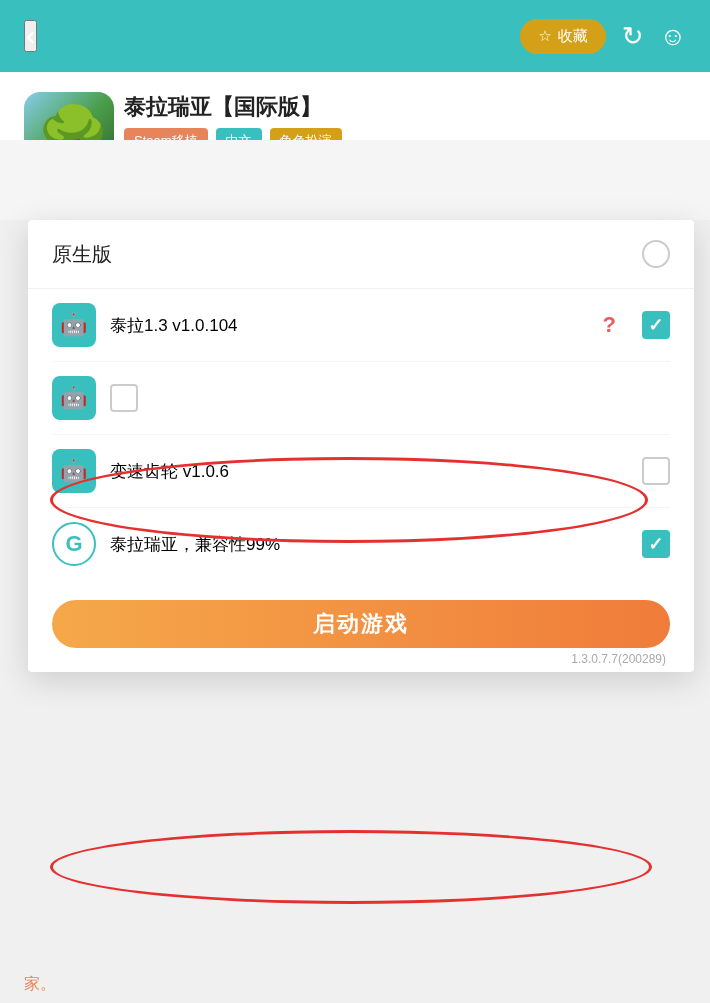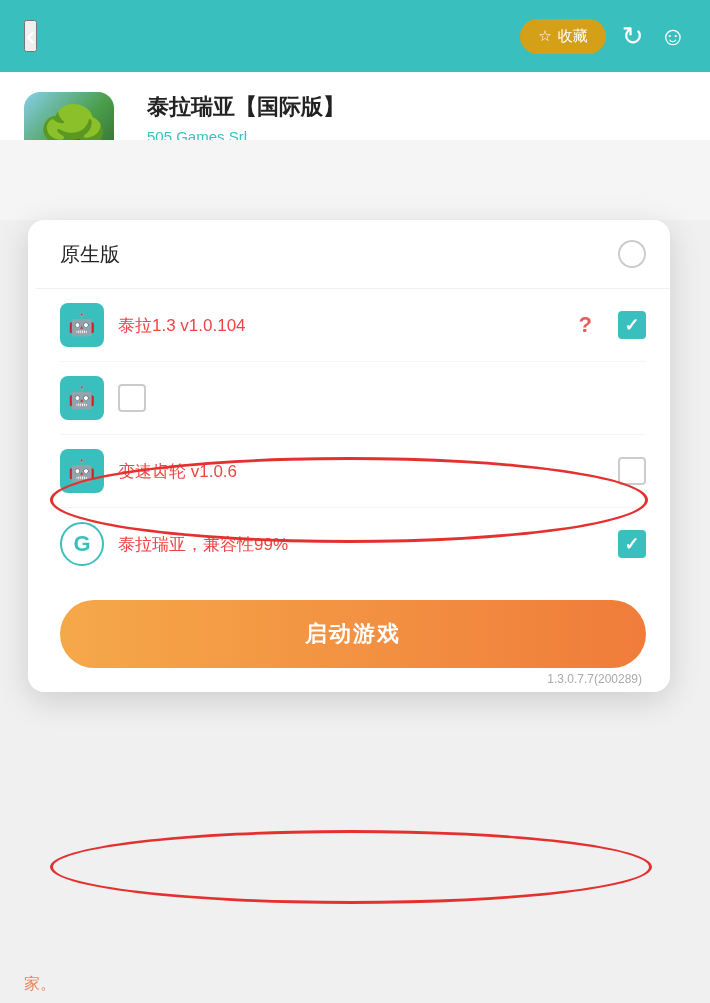--- a/index.html
+++ b/index.html
@@ -53,21 +53,21 @@
       background: none;
       border: none;
     }
 
     
     .app-info-section {
       background: white;
       padding: 20px 24px 18px 24px;
       display: flex;
       align-items: flex-start;
-      gap: 33px;
+      gap: 10px;
     }
     .app-icon-img {
       width: 90px;
       height: 90px;
       border-radius: 16px;
       background: linear-gradient(135deg, #87CEEB 0%, #4a9e4a 50%, #2d5a2d 100%);
       flex-shrink: 0;
       overflow: hidden;
       position: relative;
     }
@@ -106,24 +106,24 @@
     }
     .tag-steam { background: #E8845A; }
     .tag-chinese { background: #3ABFBF; }
     .tag-genre { background: #D4A017; }
 
     
     .modal-card {
       position: absolute;
       top: 220px;
       left: 28px;
-      right: 40px;
+      right: 16px;
       background: white;
-      border-radius: 16px;
-      padding: 0 0 24px 8px;
+      border-radius: 4px;
+      padding: 0 0 24px 0;
       z-index: 20;
       box-shadow: 0 8px 32px rgba(0,0,0,0.15);
     }
 
     
     .option-row {
       display: flex;
       align-items: center;
       justify-content: space-between;
       padding: 20px 24px;
@@ -180,21 +180,21 @@
       justify-content: center;
       flex-shrink: 0;
     }
     .sub-icon-inner {
       color: white;
       font-size: 22px;
     }
     .sub-label {
       flex: 1;
       font-size: 17px;
-      color: #ef4444;
+      color: #000000;
     }
     .question-mark {
       color: #E85C5C;
       font-size: 22px;
       font-weight: bold;
       margin-right: 12px;
     }
 
     
     .checkbox {
@@ -246,21 +246,21 @@
       font-weight: bold;
     }
 
     
     .launch-btn {
       margin: 20px 24px 0 24px;
       background: linear-gradient(90deg, #F5A84A, #F07C3A);
       color: white;
       border: none;
       border-radius: 36px;
-      height: 68px;
+      height: 48px;
       width: calc(100% - 48px);
       font-size: 22px;
       font-weight: bold;
       cursor: pointer;
       letter-spacing: 2px;
     }
 
     
     .version-text {
       position: absolute;
@@ -296,21 +296,20 @@
     </button>
     <button class="header-icon-btn">↻</button>
     <button class="header-icon-btn">☺</button>
   </div>
 </div>
 
 <div class="app-info-section">
   <div class="app-icon-img"></div>
   <div class="app-meta">
     <div class="app-title">泰拉瑞亚【国际版】</div>
-    <div class="app-developer">505 Games Srl</div>
     <div class="app-tags">
       <span class="tag tag-steam">Steam移植</span>
       <span class="tag tag-chinese">中文</span>
       <span class="tag tag-genre">角色扮演</span>
     </div>
   </div>
 </div>
 
 <div class="bg-content"></div>
 

